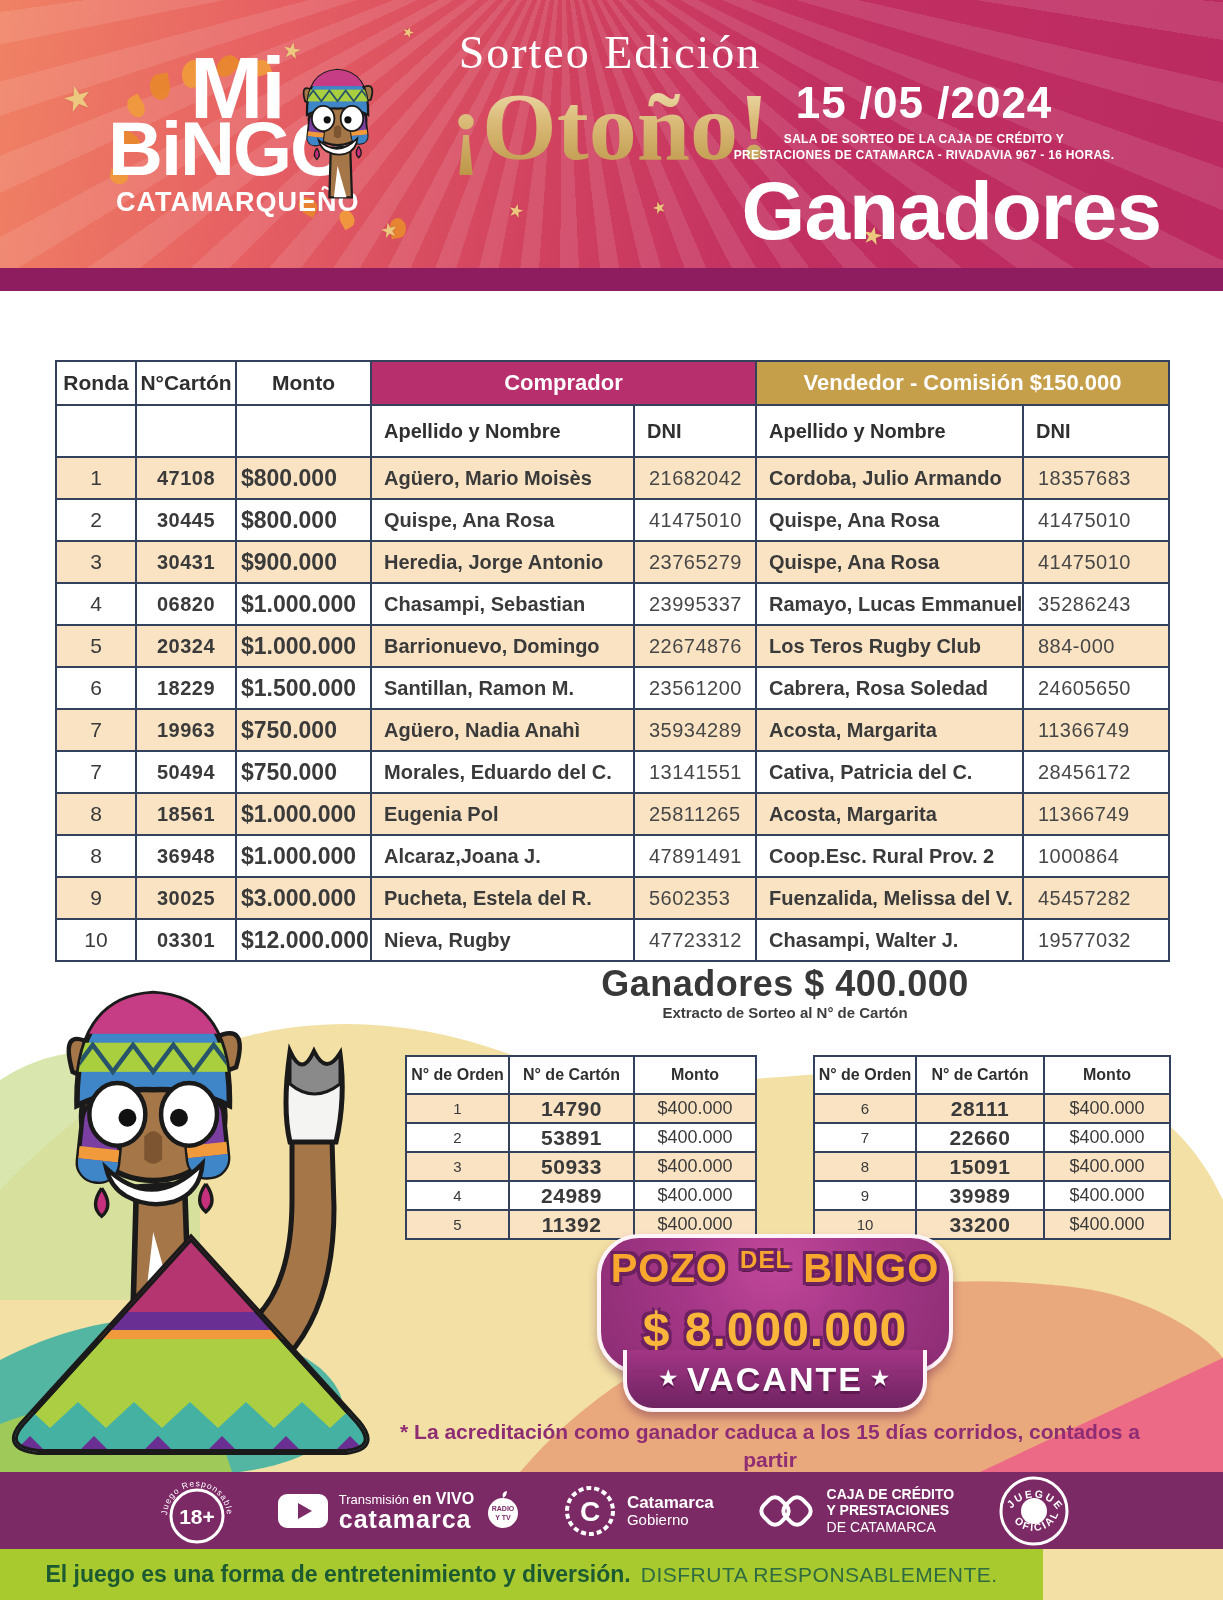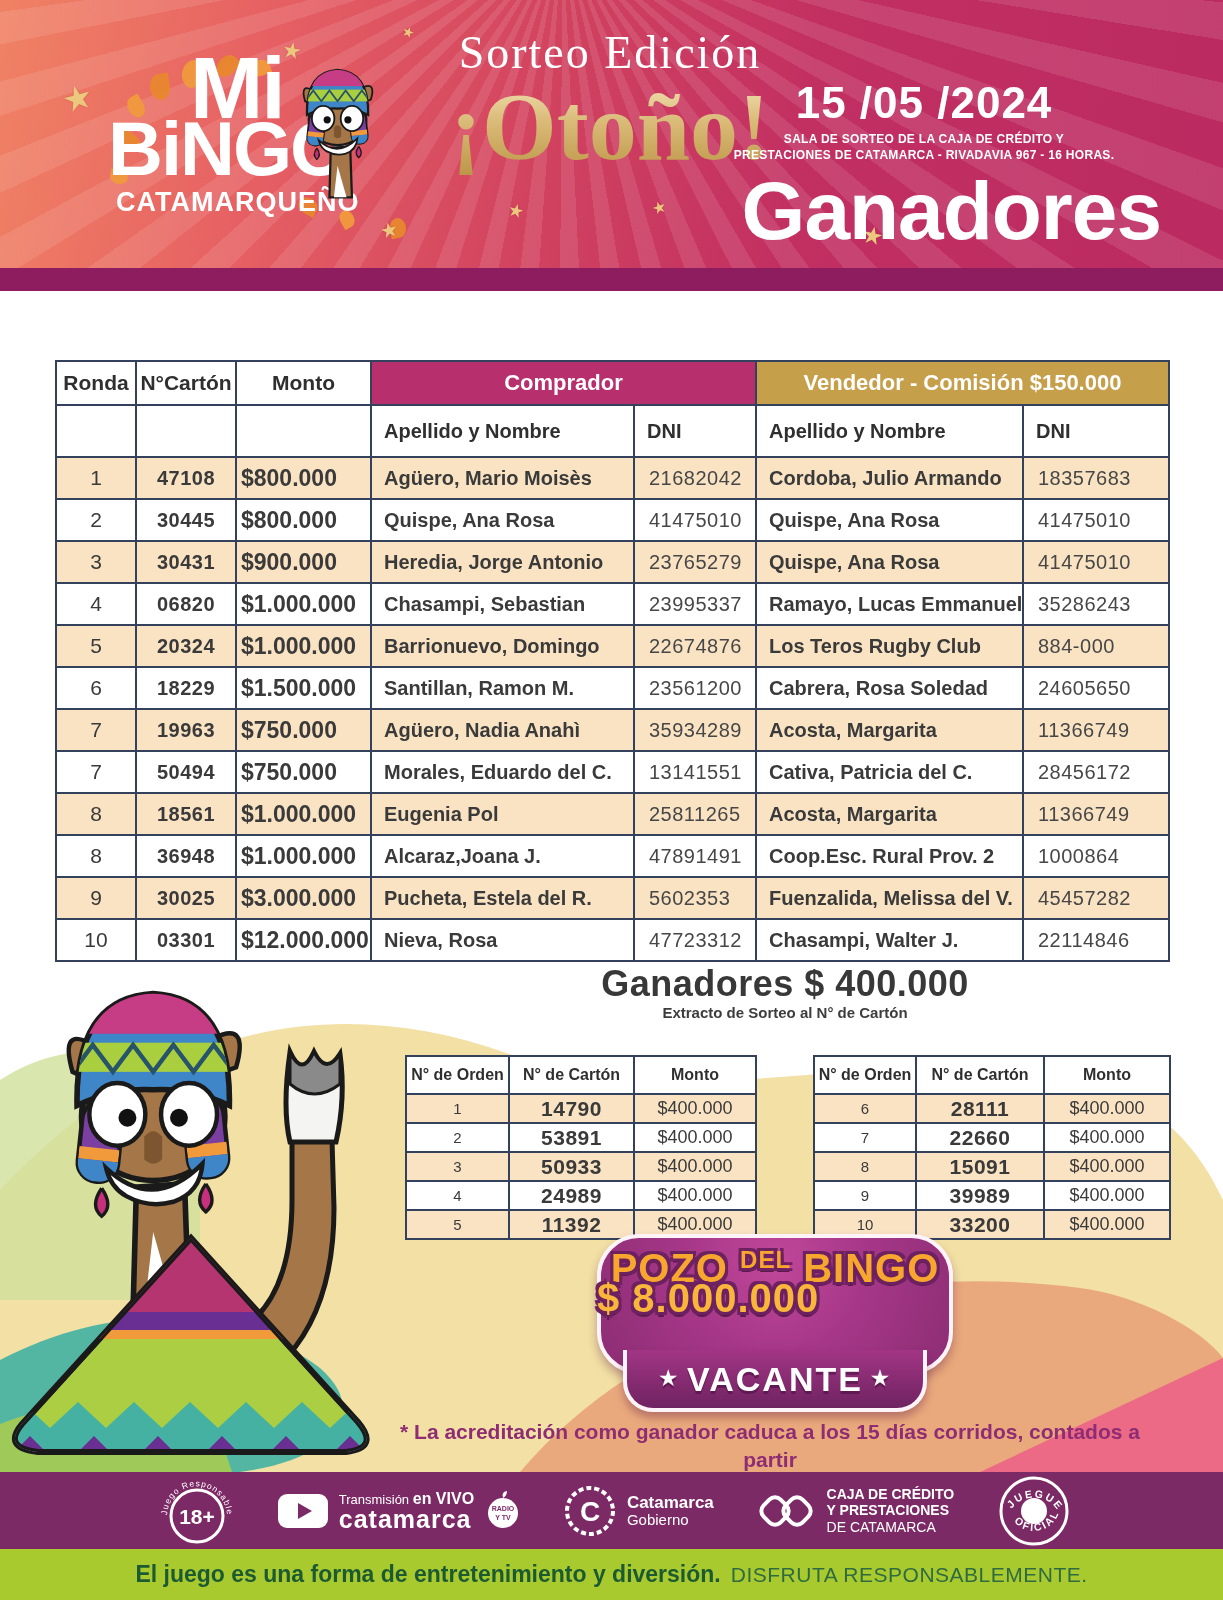--- a/index.html
+++ b/index.html
@@ -76,42 +76,42 @@
     background:radial-gradient(circle at 50% 18%,#c1479a 0%,#a63788 45%,#8c2d74 100%);
     border:4px solid #fdf3f8;box-shadow:0 6px 10px rgba(90,20,70,.35);}
   .pozo-vacante{position:absolute;left:26px;right:26px;bottom:0;height:58px;
     background:linear-gradient(180deg,#a23585 0%,#6f2361 100%);
     border:4px solid #fdf3f8;border-top:none;border-radius:0 0 30px 30px;
     display:flex;align-items:center;justify-content:center;box-shadow:0 6px 8px rgba(90,20,70,.35);}
   .pozo-line1{position:absolute;top:12px;width:100%;text-align:center;font-weight:bold;color:#f7a62e;
     font-size:40px;letter-spacing:1px;
     text-shadow:-3px -3px 0 #6e2160,3px -3px 0 #6e2160,-3px 3px 0 #6e2160,3px 3px 0 #6e2160,0 4px 0 #5a1a4e;}
   .pozo-del{font-size:24px;vertical-align:14px;}
-  .pozo-amount{position:absolute;top:42px;width:100%;font-weight:bold;color:#f9b63a;
-    font-size:40px;letter-spacing:1px;
+  .pozo-amount{position:absolute;top:68px;width:100%;text-align:center;font-weight:bold;color:#f9b63a;
+    font-size:48px;letter-spacing:1px;
     text-shadow:-3px -3px 0 #6e2160,3px -3px 0 #6e2160,-3px 3px 0 #6e2160,3px 3px 0 #6e2160,0 5px 0 #5a1a4e;}
   .pozo-status{color:#fff;font-weight:bold;font-size:34px;letter-spacing:2px;
     text-shadow:0 3px 0 rgba(70,15,60,.55);}
   .pozo-star{font-size:20px;vertical-align:6px;padding:0 8px;}
 
   
   .disclaimer{position:absolute;left:385px;top:1418px;width:770px;text-align:center;z-index:3;
     color:#8e2c74;font-weight:bold;font-size:21px;line-height:1.35;}
   .footer{position:absolute;left:0;top:1472px;width:1223px;height:77px;background:#7c2a66;z-index:4;
     display:flex;align-items:center;justify-content:space-between;padding:0 150px 0 158px;box-sizing:border-box;color:#fff;}
   .f-group{display:flex;align-items:center;gap:10px;}
   .live-text .t1{font-size:13px;}
   .live-text .t1 b{font-size:16px;}
   .live-text .t2{font-size:25px;font-weight:bold;letter-spacing:1px;line-height:.95;}
   .gov-text .g1{font-size:17px;font-weight:bold;line-height:1.05;}
   .gov-text .g2{font-size:15px;line-height:1.05;}
   .caja-text{font-size:14px;line-height:1.15;}
   .caja-text .b{font-weight:bold;}
 
-  .bottom-bar{position:absolute;left:0;top:1549px;width:1223px;height:51px;background:#a9ca2e;z-index:4;
+  .bottom-bar{position:absolute;left:0;top:1549px;width:1043px;height:51px;background:#a9ca2e;z-index:4;
     display:flex;align-items:center;justify-content:center;gap:10px;}
   .bb-bold{color:#1c5a32;font-weight:bold;font-size:23px;}
   .bb-normal{color:#2f6b40;font-size:21px;letter-spacing:.5px;}
 </style>
 </head>
 <body>
 
 <div class="poster">
 
   <svg width="0" height="0" style="position:absolute" aria-hidden="true">
@@ -363,24 +363,24 @@
           <td class="c-monto">$3.000.000</td>
           <td class="c-name">Pucheta, Estela del R.</td>
           <td class="c-dni">5602353</td>
           <td class="c-name">Fuenzalida, Melissa del V.</td>
           <td class="c-dni">45457282</td>
         </tr>
         <tr>
           <td class="c-ronda">10</td>
           <td class="c-carton">03301</td>
           <td class="c-monto">$12.000.000</td>
-          <td class="c-name">Nieva, Rosa</td>
+          <td class="c-name">Nieva, Rugby</td>
           <td class="c-dni">47723312</td>
           <td class="c-name">Chasampi, Walter J.</td>
-          <td class="c-dni">22114846</td>
+          <td class="c-dni">19577032</td>
         </tr>
       </tbody>
   </table>
 
   <div class="extract-title">Ganadores $ 400.000</div>
   <div class="extract-sub">Extracto de Sorteo al N° de Cartón</div>
 
   <table class="x-table x-left">
     <colgroup>
         <col style="width:103px">

